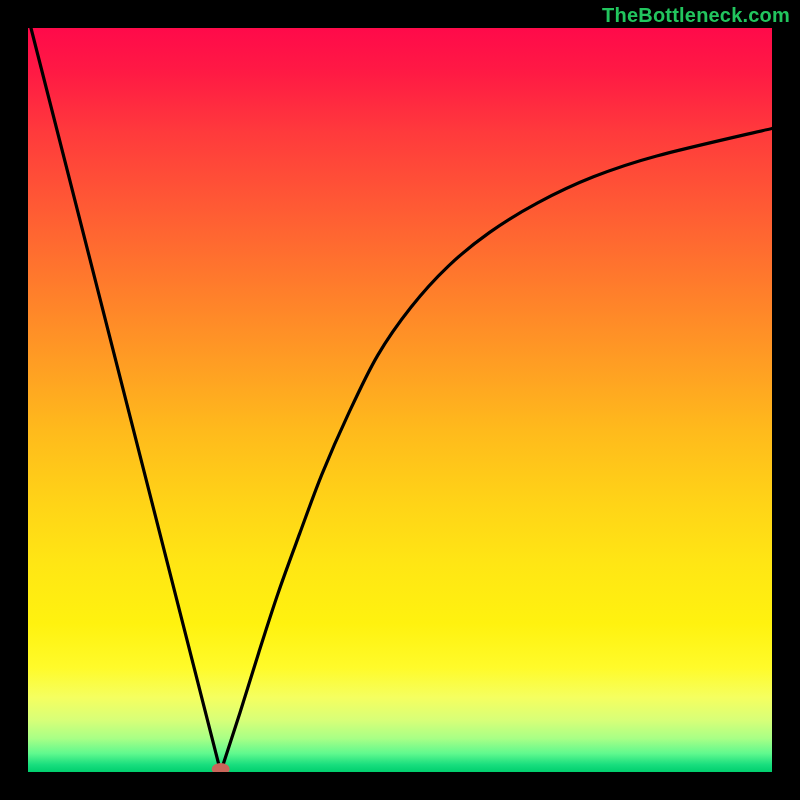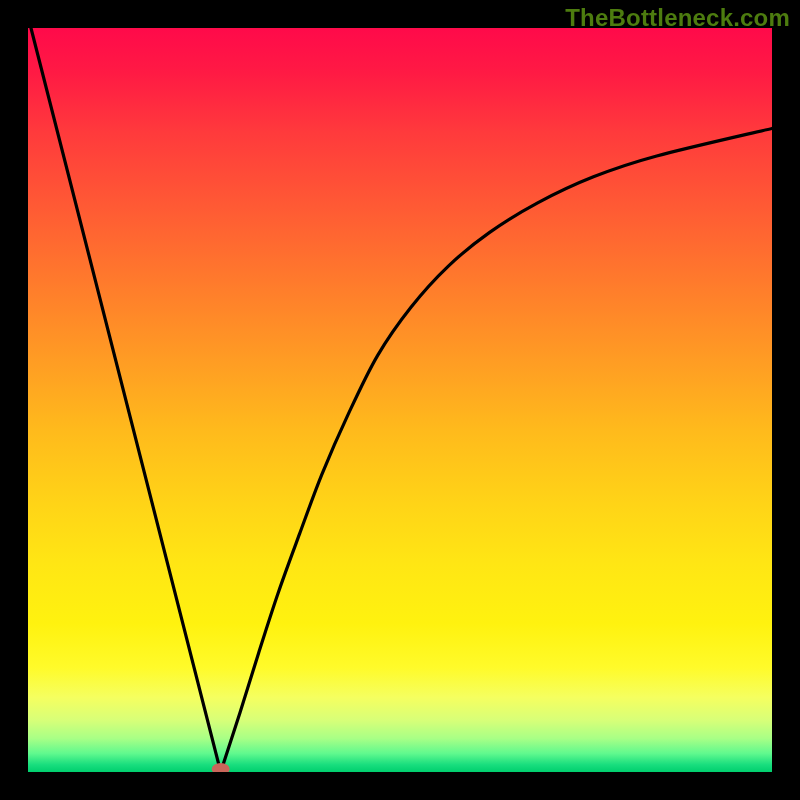--- a/index.html
+++ b/index.html
@@ -52,23 +52,23 @@
   }
   .svg-layer {
     position: absolute;
     inset: 0;
   }
   .watermark {
     position: absolute;
     top: 4px;
     right: 10px;
     font-family: Arial, Helvetica, sans-serif;
-    font-size: 24px;
+    font-size: 20px;
     font-weight: 600;
-    color: #4d7c0f;
+    color: #22c55e;
     letter-spacing: 0.2px;
   }
 </style>
 </head>
 <body>
 
 <div class="frame">
   <div class="plot-area">
     <div class="gradient"></div>
     <svg class="svg-layer" viewBox="0 0 744 744" preserveAspectRatio="none">

